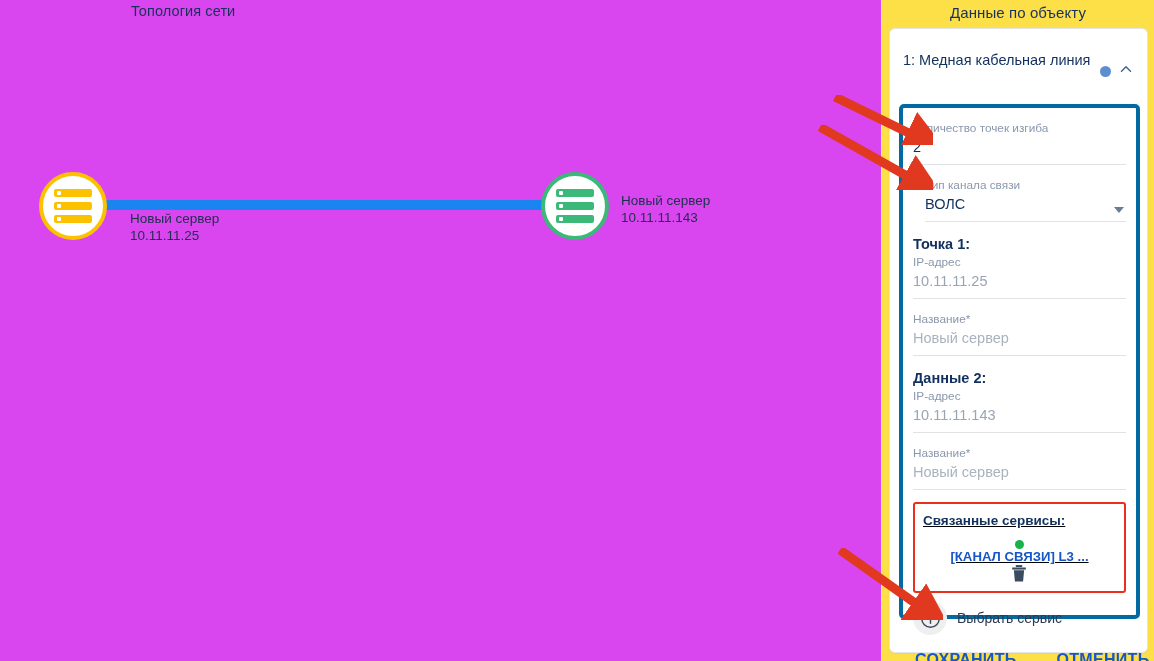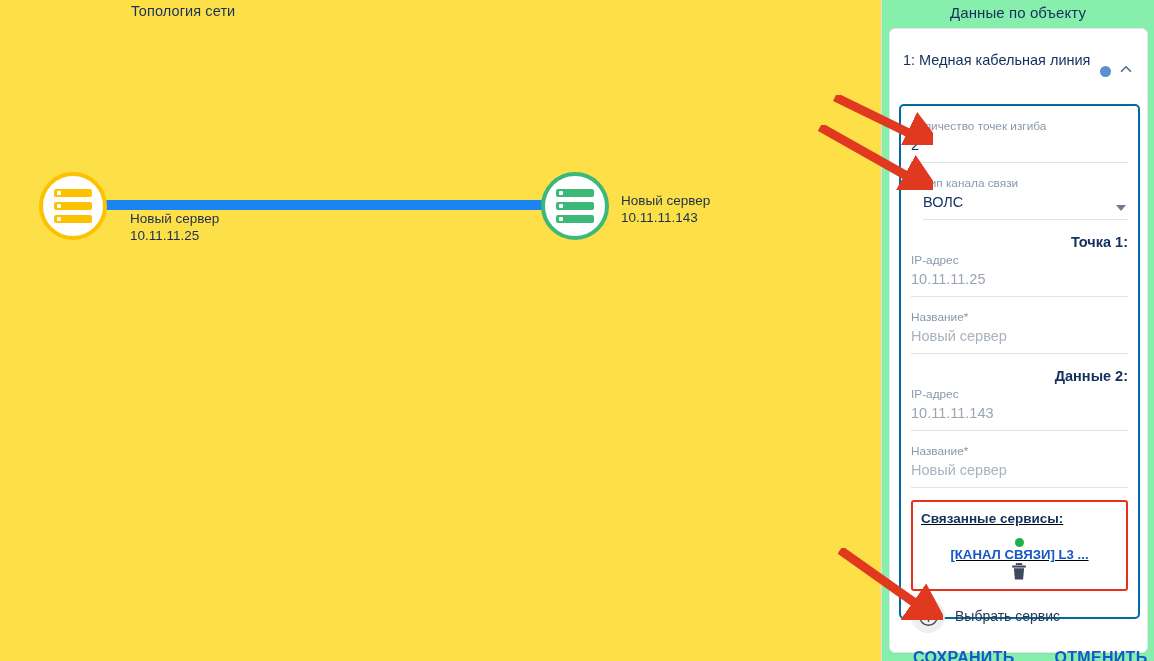--- a/index.html
+++ b/index.html
@@ -6,21 +6,21 @@
   html, body {
     margin: 0; padding: 0;
     width: 1154px; height: 661px;
     background: #ffffff;
     font-family: "Liberation Sans", sans-serif;
     overflow: hidden;
   }
   #root { position: relative; width: 1154px; height: 661px; background:#fff; }
 
   
-  #topology { position:absolute; left:0; top:0; width:881px; height:661px; background:#fde047; }
+  #topology { position:absolute; left:0; top:0; width:881px; height:661px; background:#d946ef; }
   #topo-title {
     position:absolute; left:131px; top:3px;
     font-size:14.5px; color:#18305c; letter-spacing:.1px; white-space:nowrap;
   }
 
   .node { position:absolute; width:68px; height:68px; border-radius:50%; }
   .node .ring { position:absolute; inset:0; border-radius:50%; border:4px solid #000; background:#fff; }
   .node.yellow .ring { border-color:#fcc200; }
   .node.green  .ring { border-color:#3cb878; }
   .node .glyph { position:absolute; left:15px; top:17px; width:38px; height:34px; }
@@ -45,21 +45,21 @@
 
   .node-label {
     position:absolute; font-size:13.5px; color:#1c2f4d; line-height:17px; white-space:nowrap;
   }
   #label-a { left:130px; top:210px; }
   #label-b { left:621px; top:192px; }
 
   
   #panel {
     position:absolute; left:881px; top:0; width:273px; height:661px;
-    background:#86efac; border-left:1px solid #dcdfe4;
+    background:#fde047; border-left:1px solid #dcdfe4;
   }
   #panel-title {
     text-align:center; font-size:15px; color:#18305c;
     padding-top:4px; letter-spacing:.1px;
   }
 
   #outer-card {
     position:absolute; left:7px; top:28px; width:259px; height:625px;
     border:1px solid #e3e5e9; border-radius:6px; background:#fff;
     box-shadow:0 1px 2px rgba(0,0,0,.04);
@@ -71,40 +71,40 @@
   }
   #obj-title {
     flex:1; font-size:14.5px; color:#12305e; line-height:20px;
     font-weight:400;
   }
   #status-dot { width:11px; height:11px; border-radius:50%; background:#5b8fd0; margin-top:22px; flex:0 0 auto; }
   .chev-up { width:18px; height:18px; margin-top:18px; flex:0 0 auto; }
 
   #inner-card {
     position:absolute; left:9px; top:75px; width:241px; height:515px;
-    border:2px solid #0369a1; border-radius:5px; background:#fff;
+    border:4px solid #0369a1; border-radius:5px; background:#fff;
     box-shadow:0 1px 2px rgba(0,0,0,.04);
     padding:12px 10px 0 10px;
   }
 
   .field { position:relative; padding-bottom:6px; border-bottom:1px solid #e0e2e6; margin-bottom:12px; }
   .field:last-child { border-bottom:none; }
   .f-label { font-size:11.8px; color:#8a98ac; line-height:16px; }
   .f-value { font-size:14.5px; color:#12305e; line-height:21px; padding-top:1px; }
   .f-value.muted { color:#9aa4b2; }
   .f-value.grey  { color:#a9b2bd; }
 
   .sel-wrap { position:relative;margin-left:12px; }
   .caret-down {
     position:absolute; right:2px; bottom:8px; width:0; height:0;
     border-left:5px solid transparent; border-right:5px solid transparent;
     border-top:6px solid #6a7b93;
   }
 
-  .section-title { font-size:14.5px; font-weight:bold; color:#12305e; line-height:20px; margin-top:2px;text-align:right; }
+  .section-title { font-size:14.5px; font-weight:bold; color:#12305e; line-height:20px; margin-top:2px; }
 
   #services-box {
     border:2.5px solid #e8301c; border-radius:3px;
     padding:7px 8px 8px 8px; margin-top:4px; margin-bottom:8px;text-decoration:underline;
   }
   #services-title { font-size:13.5px; font-weight:bold; color:#12305e; line-height:19px; }
   .service-row { display:flex; align-items:center; margin-top:10px;flex-direction:column; }
   .svc-dot { width:9px; height:9px; border-radius:50%; background:#19b34a; margin-left:8px; margin-right:8px; flex:0 0 auto; }
   .svc-name { flex:1; font-size:13.2px; font-weight:bold; color:#1557c8; white-space:nowrap; overflow:hidden; }
   .trash { width:16px; height:19px; flex:0 0 auto; margin-right:2px; }

